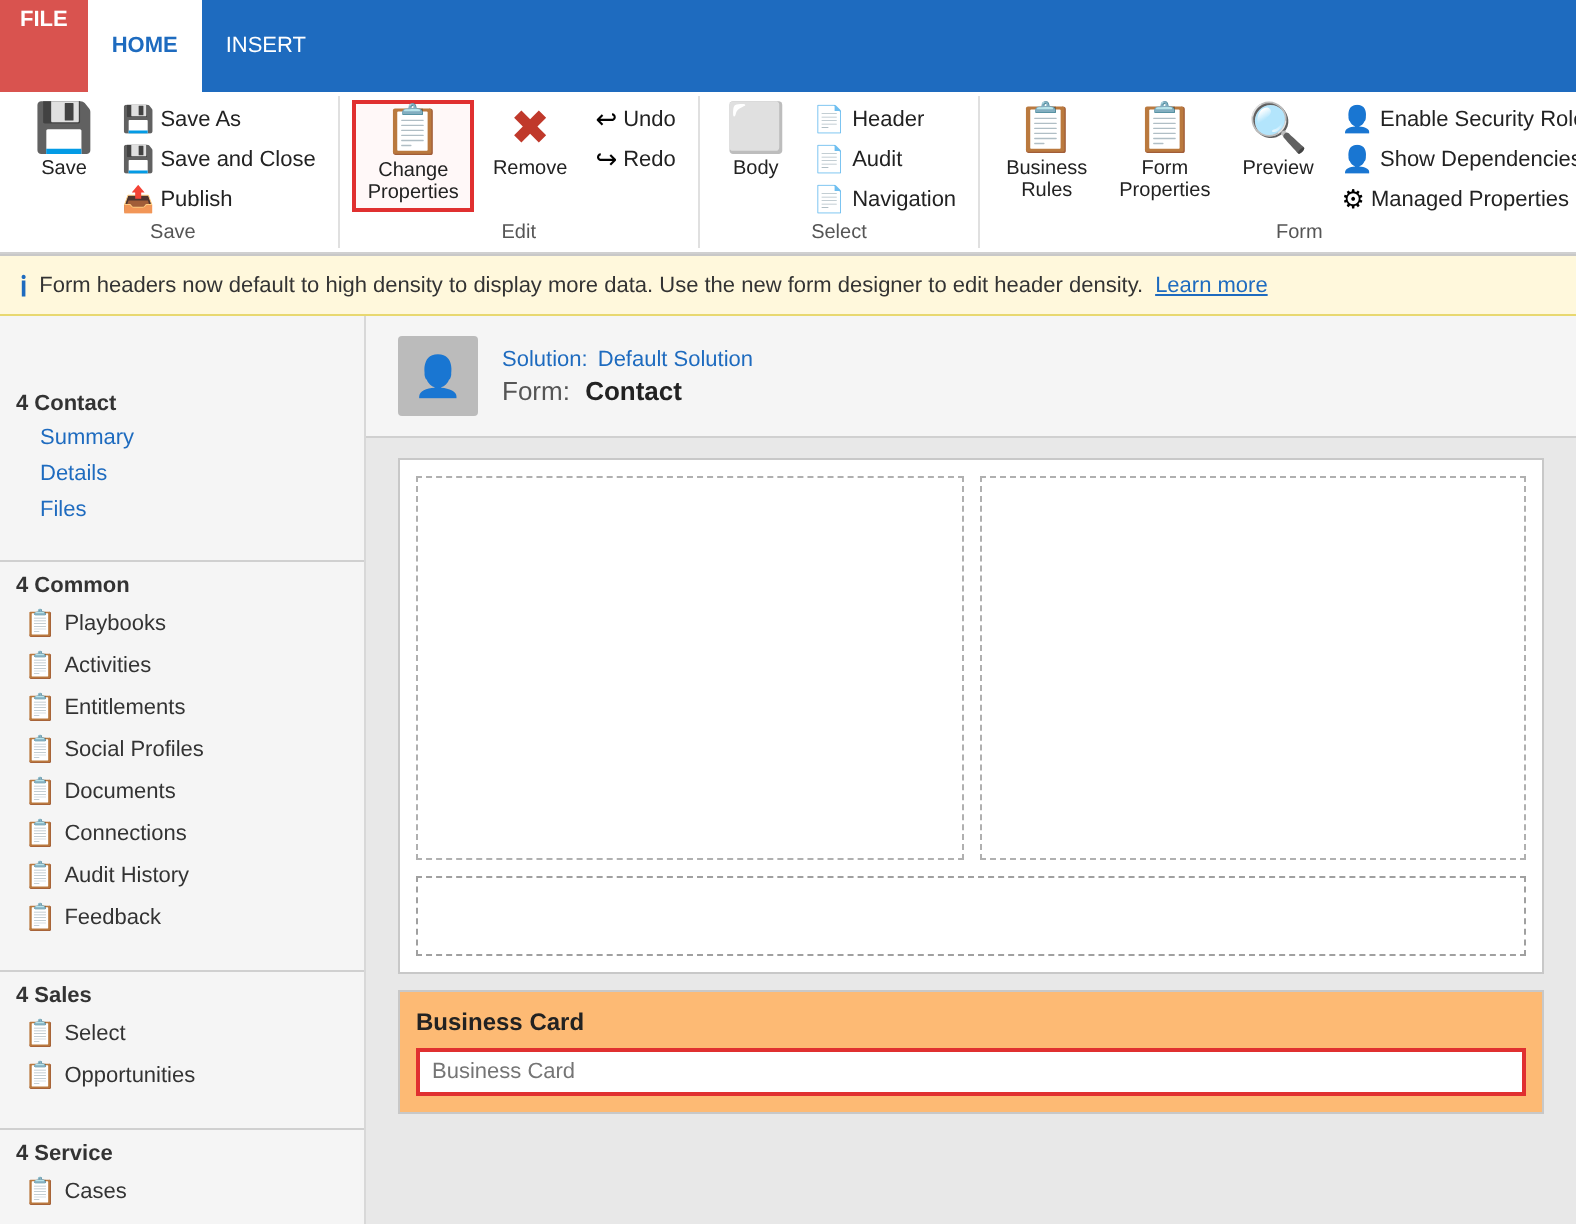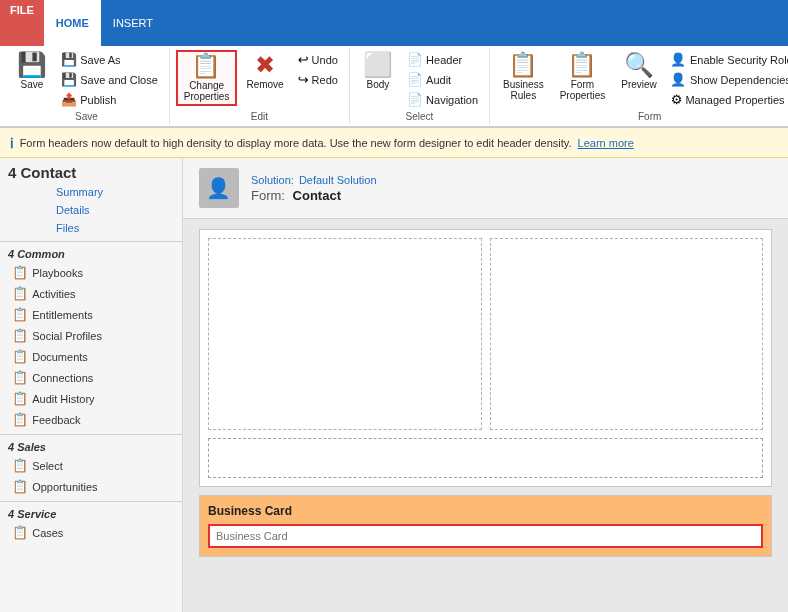--- a/index.html
+++ b/index.html
@@ -32,23 +32,23 @@
     
     .info-bar { background: #fff8dc; border-bottom: 1px solid #e8d870; padding: 5px 10px; display: flex; align-items: center; gap: 6px; font-size: 11px; color: #333; }
     .info-icon { color: #1e6bbf; font-size: 14px; font-weight: bold; }
     .info-link { color: #1e6bbf; text-decoration: underline; cursor: pointer; }
 
     
     .main-layout { display: flex; height: calc(612px - 120px); }
 
     
     .left-panel { width: 183px; background: #f5f5f5; border-right: 1px solid #d8d8d8; overflow-y: auto; flex-shrink: 0; }
-    .nav-section-header { font-size: 15px; font-weight: bold; color: #333; padding: 6px 8px 2px 8px; }
-    .nav-sub-item { padding: 3px 8px 3px 20px; font-size: 11px; color: #1e6bbf; cursor: pointer; margin-left: 36px; }
-    .nav-group-header { font-size: 11px; font-weight: bold; color: #333; padding: 6px 8px 2px 8px; border-top: 1px solid #d0d0d0; margin-top: 4px; font-style: italic; }
+    .nav-section-header { font-size: 11px; font-weight: bold; color: #333; padding: 6px 8px 2px 8px; margin-top: 32px; }
+    .nav-sub-item { padding: 3px 8px 3px 20px; font-size: 11px; color: #1e6bbf; cursor: pointer; }
+    .nav-group-header { font-size: 11px; font-weight: bold; color: #333; padding: 6px 8px 2px 8px; border-top: 1px solid #d0d0d0; margin-top: 16px; }
     .nav-item { display: flex; align-items: center; gap: 4px; padding: 3px 8px 3px 12px; font-size: 11px; color: #333; cursor: pointer; }
     .nav-item-icon { font-size: 13px; color: #666; }
 
     
     .right-panel { flex: 1; background: #e8e8e8; overflow-y: auto; padding: 0; }
     .form-header-area { background: #f5f5f5; padding: 10px 16px; border-bottom: 1px solid #d0d0d0; display: flex; align-items: center; gap: 12px; }
     .avatar-placeholder { width: 40px; height: 40px; background: #bbb; border-radius: 2px; display: flex; align-items: center; justify-content: center; color: #888; font-size: 20px; }
     .form-info { display: flex; flex-direction: column; gap: 2px; }
     .form-solution { font-size: 11px; color: #555; }
     .form-solution span { color: #1e6bbf; }

